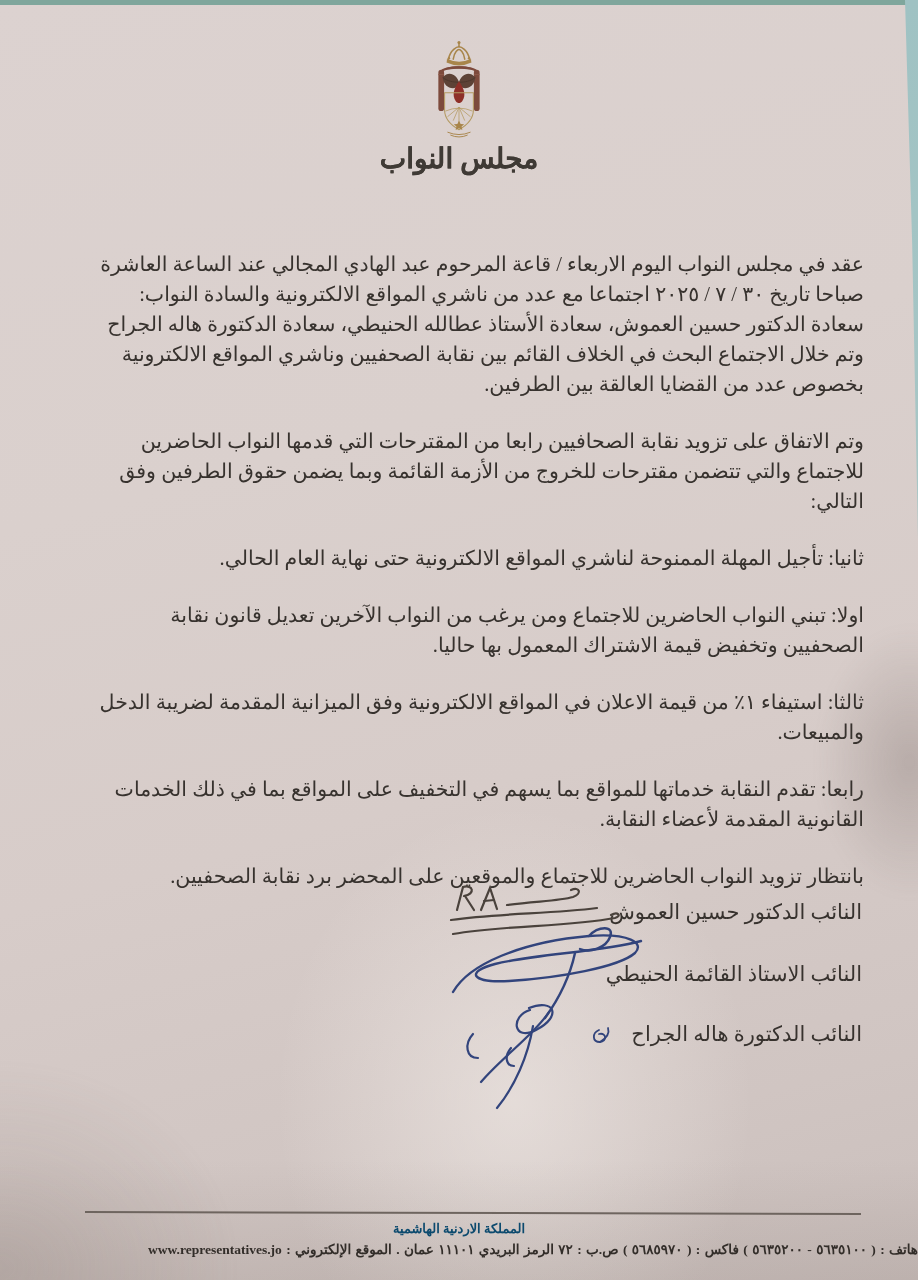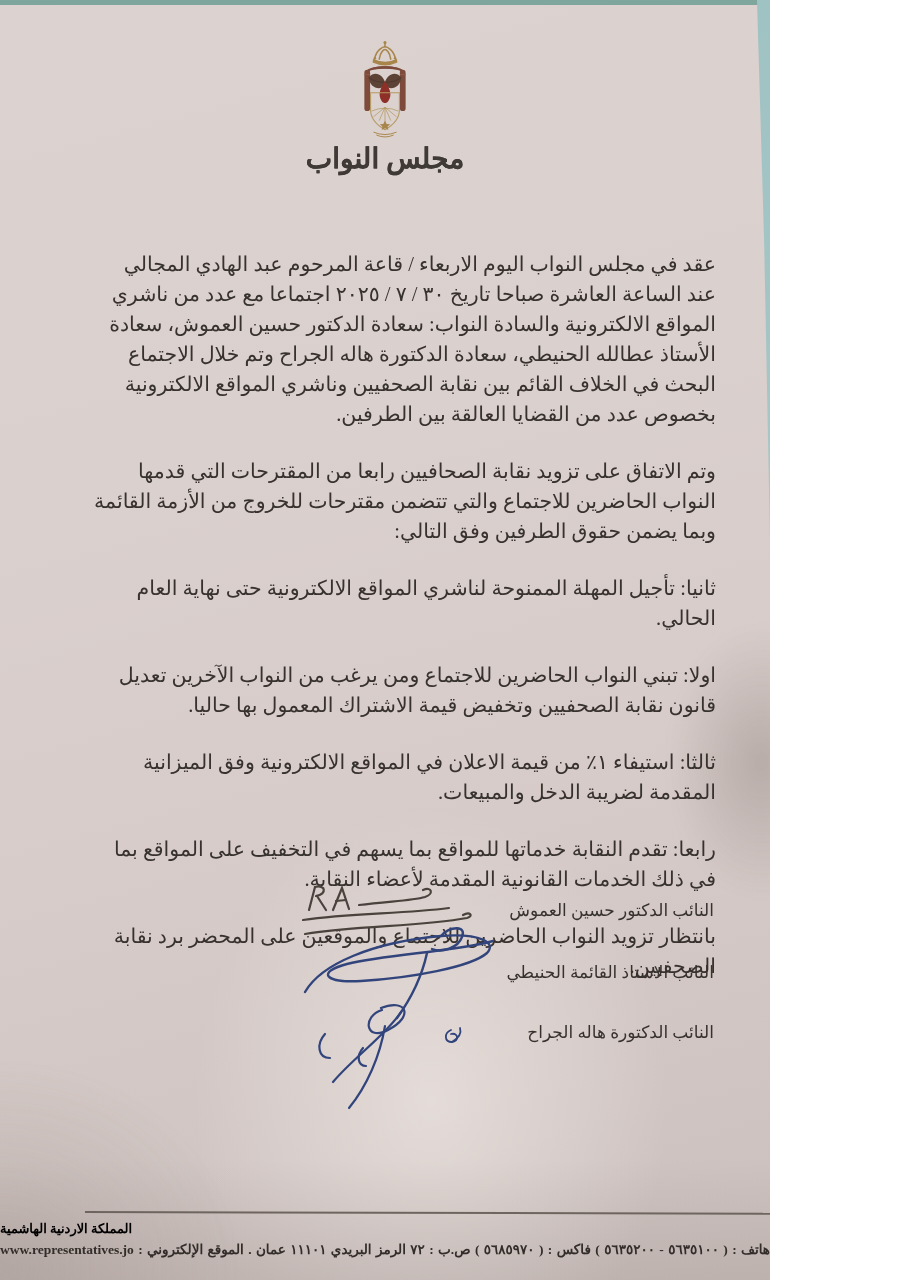--- a/index.html
+++ b/index.html
@@ -1,18 +1,18 @@
 <!DOCTYPE html>
 <html lang="ar"><head>
 <meta charset="utf-8">
 <style>
   html,body{margin:0;padding:0;}
   body{background:#8fae a6;}
   .stage{
-    position:relative; width:770px; height:1280px; overflow:hidden;
+    position:relative; width:918px; height:1280px; overflow:hidden;
     background:#86a89f;
     font-family:"Liberation Serif","DejaVu Serif",serif;
   }
   
   .paper{
     position:absolute; inset:0;
     background:linear-gradient(165deg,#dcd2d0 0%,#dad0cd 35%,#d7ccc9 60%,#d0c5c2 85%,#cabfbc 100%);
   }
   
   .strip-top{position:absolute;left:0;right:0;top:0;height:5px;background:#7fa69c;}
@@ -44,30 +44,30 @@
   .doc-body{
     position:absolute;top:238px;right:54px;left:94px;
     direction:rtl;text-align:right;
     color:#37322e;font-size:20.5px;line-height:30px;font-weight:500;
   }
   .doc-body p{margin:11px 0 27px 0;}
 
   
   .sig-name{
     position:absolute;right:56px;direction:rtl;text-align:right;
-    color:#37322e;font-size:17px;font-weight:500;white-space:nowrap;
+    color:#37322e;font-size:21px;font-weight:500;white-space:nowrap;
   }
   .sig-draw{position:absolute;}
   .sig-draw svg{display:block;width:100%;height:100%;}
 
   
   .footer-divider{position:absolute;top:1212px;left:85px;width:776px;height:2px;
     background:#6e655f;transform:rotate(.15deg);}
-  .kingdom-calligraphy{position:absolute;top:1221px;left:0;right:0;text-align:left;
-    font-size:13px;font-weight:700;color:#000000;letter-spacing:.5px;}
+  .kingdom-calligraphy{position:absolute;top:1221px;left:0;right:0;text-align:center;
+    font-size:13px;font-weight:700;color:#0c4a6e;letter-spacing:.5px;}
   .contact-line{position:absolute;top:1241px;left:0;right:0;text-align:right;
     direction:rtl;font-size:13.5px;font-weight:700;color:#322d29;word-spacing:1px;}
 </style>
 </head>
 <body>
 
 <div class="stage">
   <div class="paper"></div>
   <div class="strip-top"></div>
   <div class="strip-right"></div>

